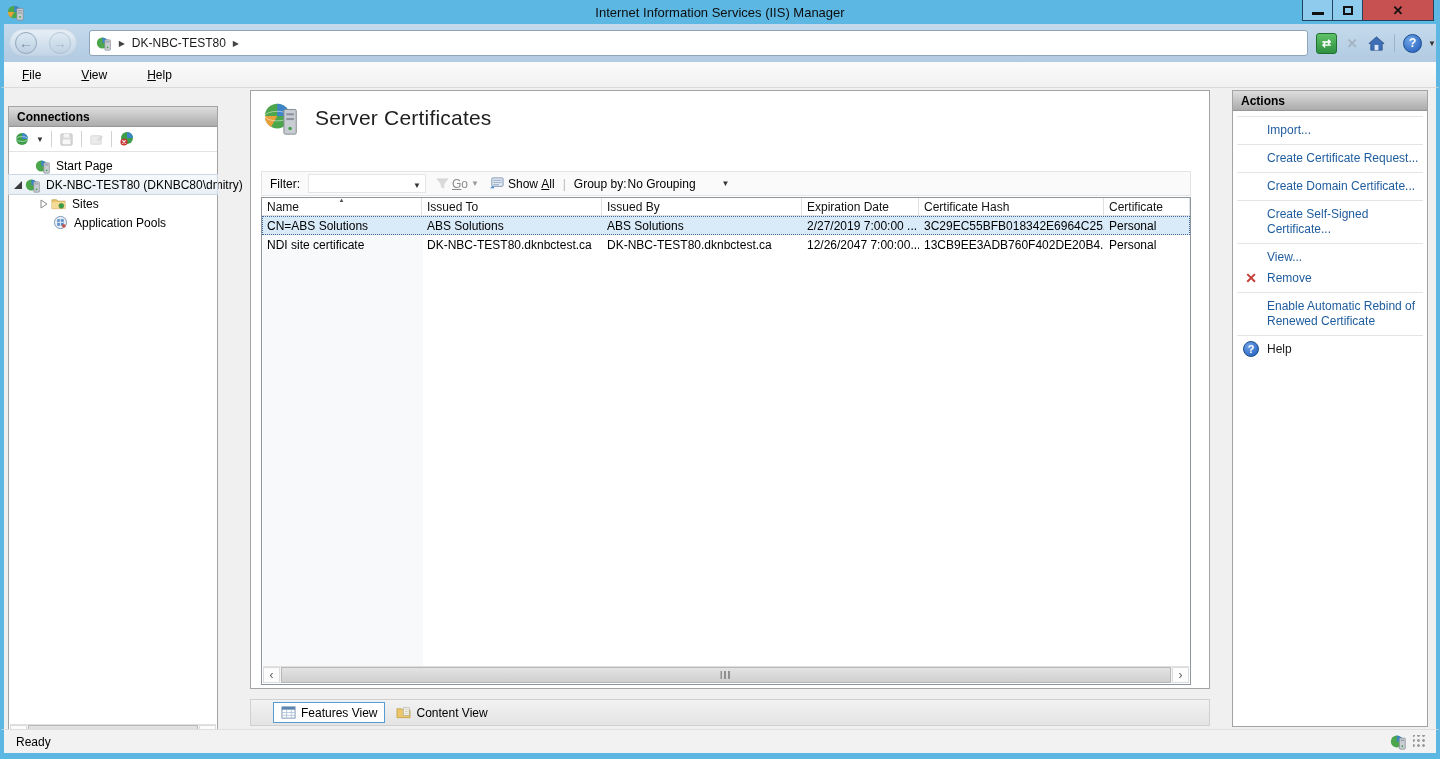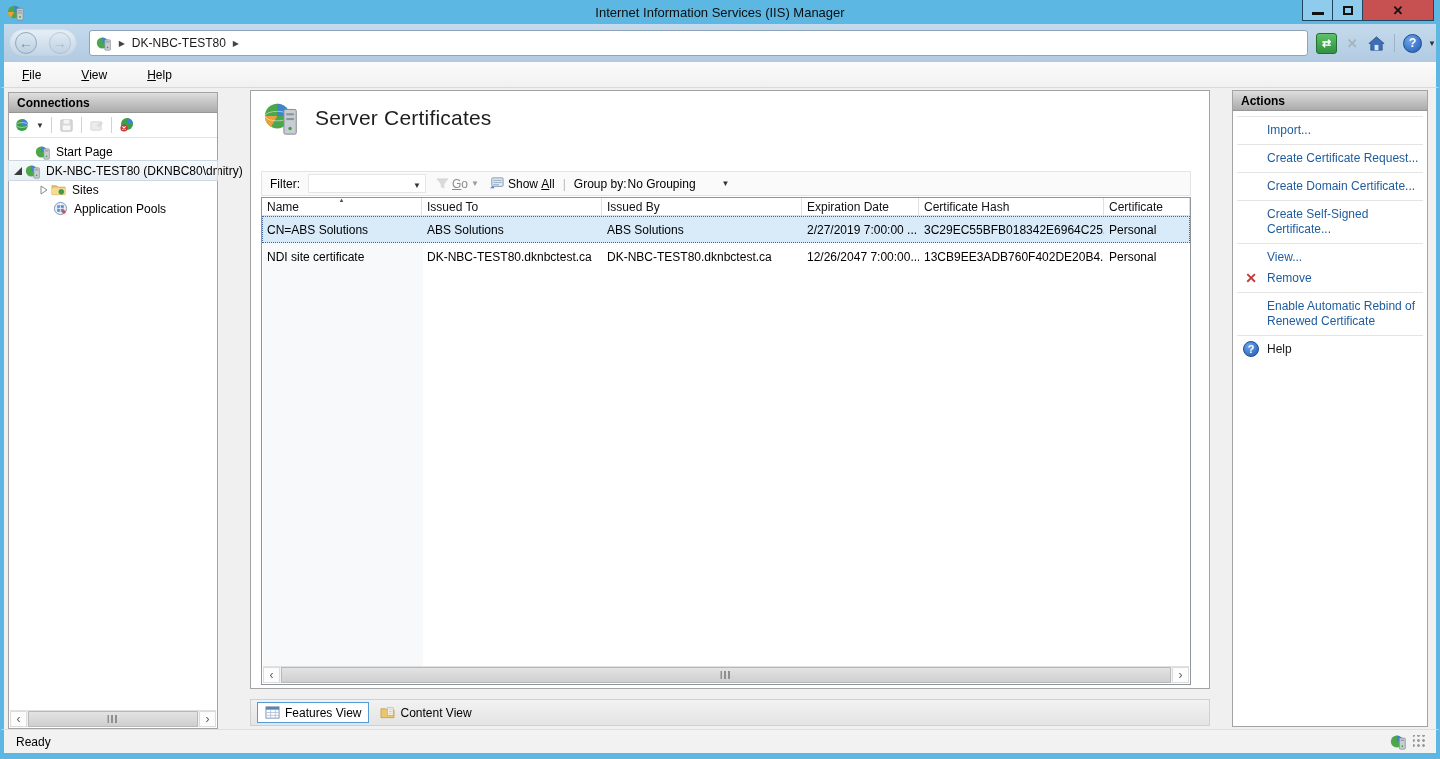--- a/index.html
+++ b/index.html
@@ -40,21 +40,21 @@
   .menu-item { display:inline-block; font-size:12px; }
   .ak::first-letter { text-decoration:underline; }
 
   
   .workspace { position:absolute; left:0; top:88px; width:1440px; height:641px; background:#F0F0F0; border-left:4px solid #5CB7E3; border-right:4px solid #5CB7E3; }
 
   .panel { position:absolute; background:#fff; border:1px solid #A3A3A3; }
   .panel-header { height:20px; background:linear-gradient(#DEDEDE,#ABABAB); border-bottom:1px solid #969696; font-weight:bold; font-size:12px; padding:3px 0 0 8px; }
 
   
-  .connections { left:4px; top:4px; width:210px; height:637px; }
+  .connections { left:4px; top:18px; width:210px; height:637px; }
   .conn-toolbar { height:25px; border-bottom:1px solid #E3E3E3; display:flex; align-items:center; padding-left:6px; gap:5px; }
   .tb-sep { width:1px; height:16px; background:#D2D2D2; margin:0 2px; }
   .tb-btn { display:flex; align-items:center; }
   .disabled-icon { opacity:.4; filter:grayscale(1); }
   .tree { padding-top:4px; }
   .tree-row { height:19px; display:flex; align-items:center; font-size:12px; white-space:nowrap; }
   .tree-row .twisty { width:10px; height:10px; display:inline-block; margin-right:2px; flex:0 0 auto; }
   .tree-row .ticon { width:17px; height:16px; margin-right:4px; flex:0 0 auto; }
   .tree-row.selected-node { background:linear-gradient(#F6F9FB,#E8EFF5); outline:1px solid #CBD8E4; }
 
@@ -78,27 +78,27 @@
   .showall-label .sfx { display:inline-block; }
   .vbar { color:#B9B9B9; margin:0 8px; }
   .groupby-value { margin-left:1px; margin-right:26px; }
 
   
   .listview { position:absolute; left:10px; right:18px; top:106px; bottom:3px; border:1px solid #8E959C; background:#fff; overflow:hidden; }
   .lv-header { display:flex; height:18px; border-bottom:1px solid #E0E0E0; position:relative; background:#fff; }
   .lv-h { border-right:1px solid #E0E0E0; padding:2px 0 0 5px; font-size:12px; color:#111; position:relative; }
   .sort-arrow { position:absolute; left:50%; top:-1px; transform:translateX(-50%); font-size:6px; color:#4A4A4A; }
   .c0{width:160px;} .c1{width:180px;} .c2{width:200px;} .c3{width:117px;} .c4{width:185px;} .c5{flex:1;}
-  .lv-row { display:flex; height:27px; align-items:center; position:relative; z-index:1; }
+  .lv-row { display:flex; height:19px; align-items:center; position:relative; z-index:1; }
   .lv-c { padding-left:5px; font-size:12px; white-space:nowrap; overflow:hidden; }
   .lv-row.selected { background:#D9EAF9; outline:1px dotted #3F66A0; outline-offset:-1px; }
   .sort-tint { position:absolute; left:1px; top:18px; bottom:18px; width:160px; background:rgba(120,140,160,.05); z-index:0; }
 
   
-  .tabbar { position:absolute; left:246px; top:611px; width:960px; height:27px; background:linear-gradient(#F2F2F2,#E4E4E4); border:1px solid #D0D0D0; display:flex; align-items:center; padding-left:6px; gap:4px; }
+  .tabbar { position:absolute; left:246px; top:611px; width:960px; height:27px; background:linear-gradient(#F2F2F2,#E4E4E4); border:1px solid #D0D0D0; display:flex; align-items:center; padding-left:22px; gap:4px; }
   .tab { display:flex; align-items:center; gap:5px; height:21px; padding:0 7px; font-size:12px; }
   .tab.active { background:#fff; border:1px solid #569BD2; }
 
   
   .actions-panel { left:1228px; top:2px; width:196px; height:637px; }
   .action-list { position:relative; padding-top:2px; }
   .action-sep { height:1px; background:#E4E4E4; margin:3px 4px; }
   .action-item { display:flex; align-items:flex-start; padding:3px 4px 3px 34px; position:relative; color:#1E5C9E; font-size:12px; line-height:15px; }
   .action-item .a-icon { position:absolute; left:9px; top:2px; width:18px; height:16px; display:flex; align-items:center; justify-content:center; }
   .remove-x { color:#C53A36; font-weight:bold; font-size:14px; }

